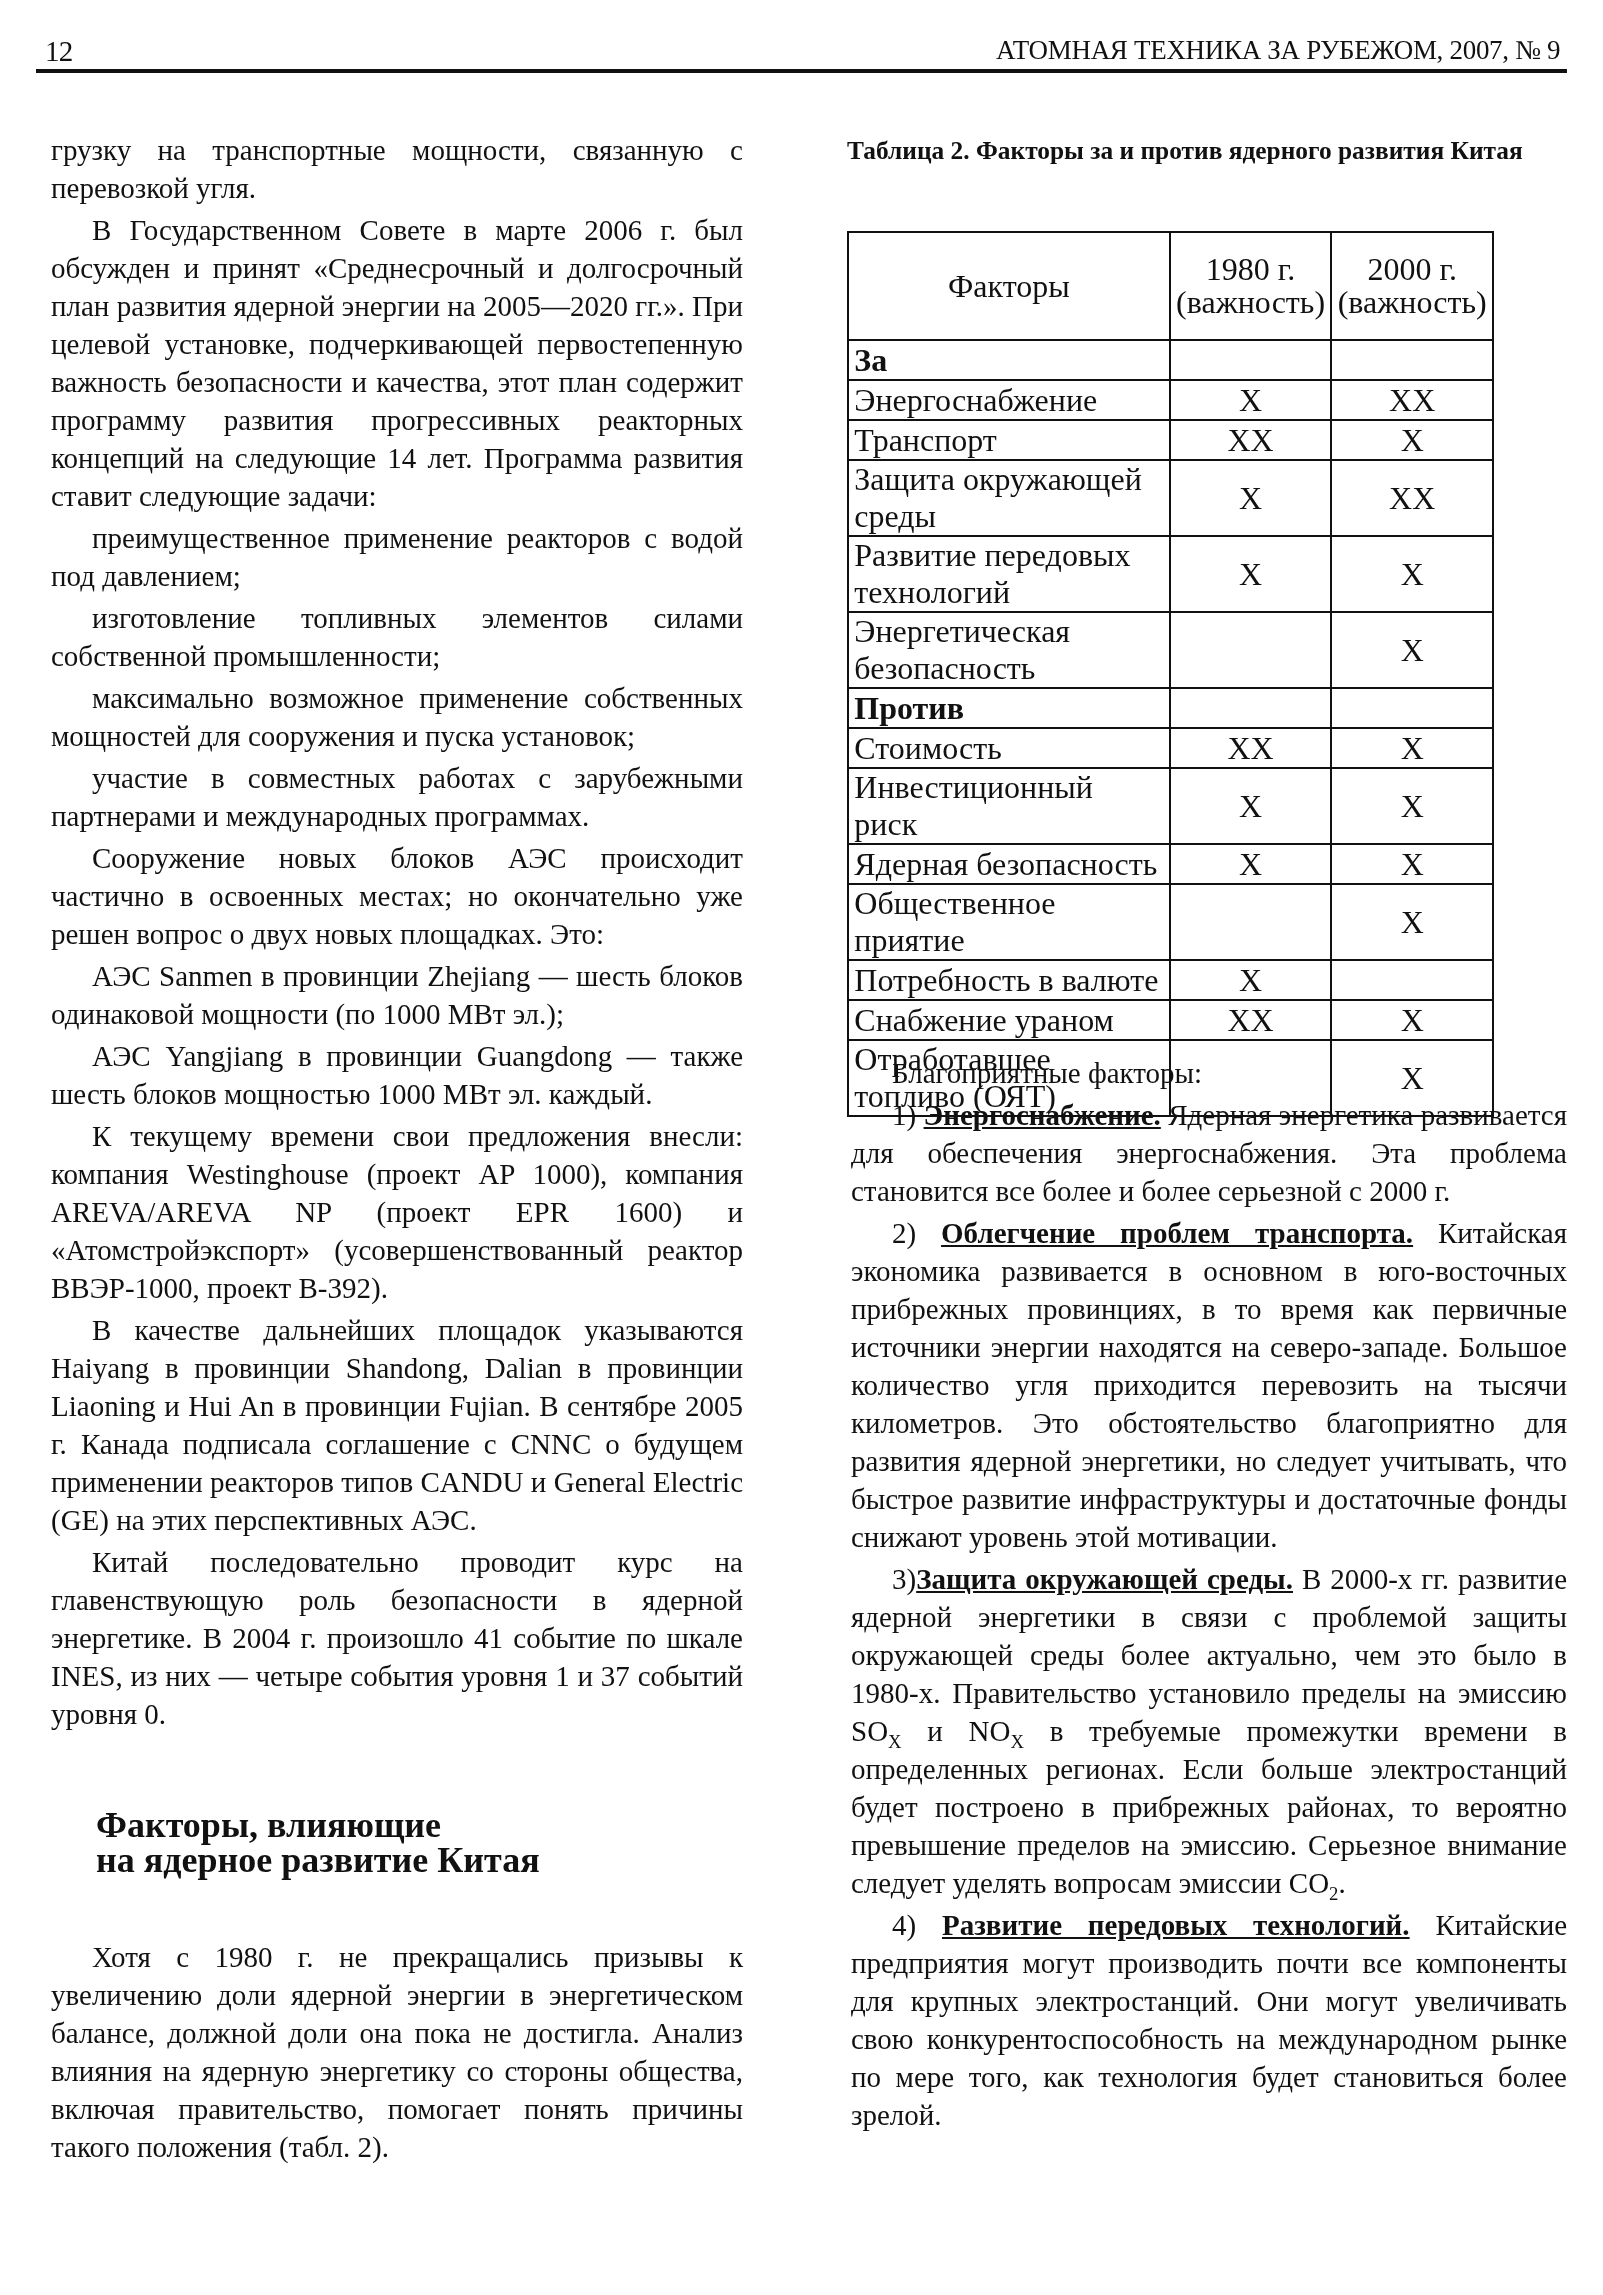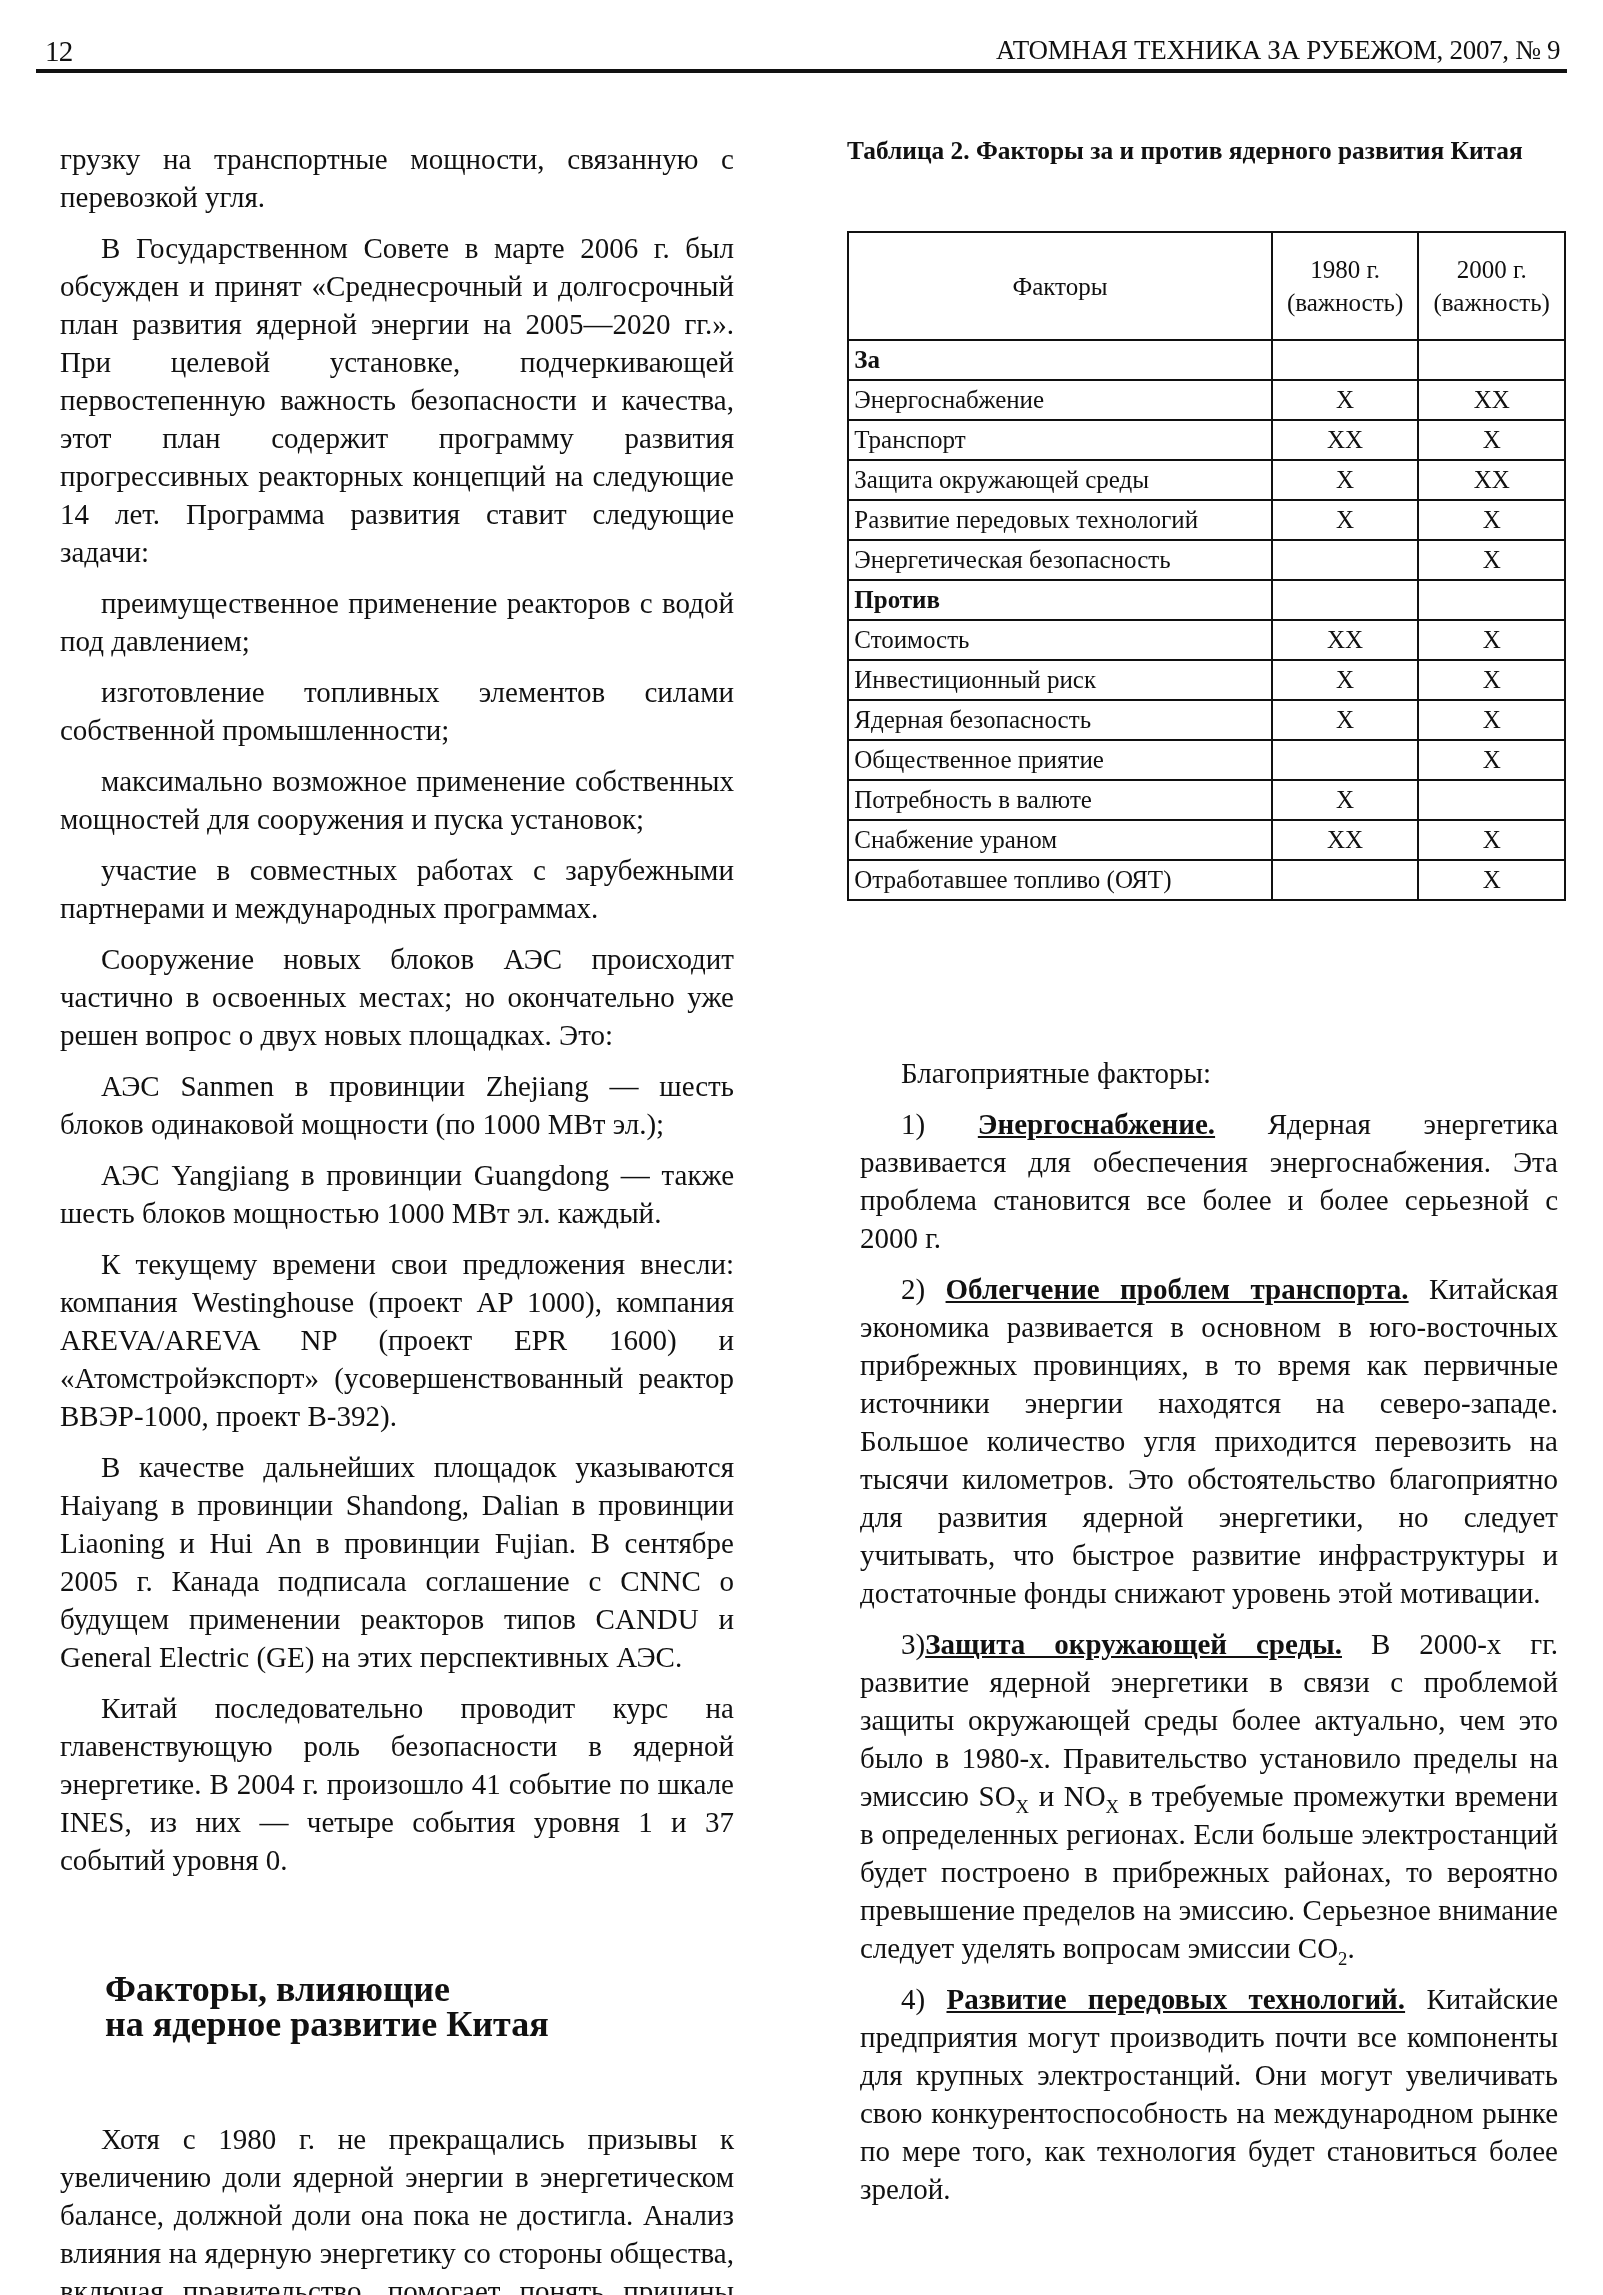--- a/index.html
+++ b/index.html
@@ -14,36 +14,36 @@
     .journal { position: absolute; right: 6.7px; top: 8px; font-size: 27px; letter-spacing: -0.3px; }
     .header-rule {
       position: absolute; left: 36px; top: 69px; width: 1531px; height: 4px; background: #111111;
     }
     .col {
       position: absolute; top: 127px; font-size: 29px; line-height: 38px;
       text-align: justify; hyphens: manual;
     }
     .col-left { left: 47px; width: 700px; }
     .col-right { left: 847px; width: 724px; }
-    .col p { margin: 13px; text-indent: 0; }
+    .col p { margin: 4px; text-indent: 0; }
     .col p.ind { text-indent: 41px; }
     .col p.first { text-indent: 0; }
     .section-title {
       font-weight: bold; font-size: 36px; line-height: 35px; margin: 0;
       padding-left: 45px; text-align: left;
     }
     .spacer-sm { height: 67px; }
     .spacer-md { height: 52px; }
     .caption {
       position: absolute; left: 847px; top: 134px; width: 701px;
       font-weight: bold; font-size: 25.4px; line-height: 33px;
     }
     table.factors {
-      position: absolute; left: 847px; top: 231px; width: 719px;
-      border-collapse: collapse; font-size: 25px;
+      position: absolute; left: 847px; top: 231px; width: 647px;
+      border-collapse: collapse; font-size: 32px;
     }
     table.factors td, table.factors th {
       border: 2px solid #111111; padding: 0 5.3px; height: 38px; font-weight: normal;
     }
     table.factors th { height: 106px; text-align: center; line-height: 33px; }
     table.factors td.val { text-align: center; width: 134px; }
     table.factors td.grp { font-weight: bold; }
     .bold { font-weight: bold; text-decoration: underline; }
     sub { font-size: 18.7px; line-height: 0; }
     .rlist { margin-top: 927px; }

